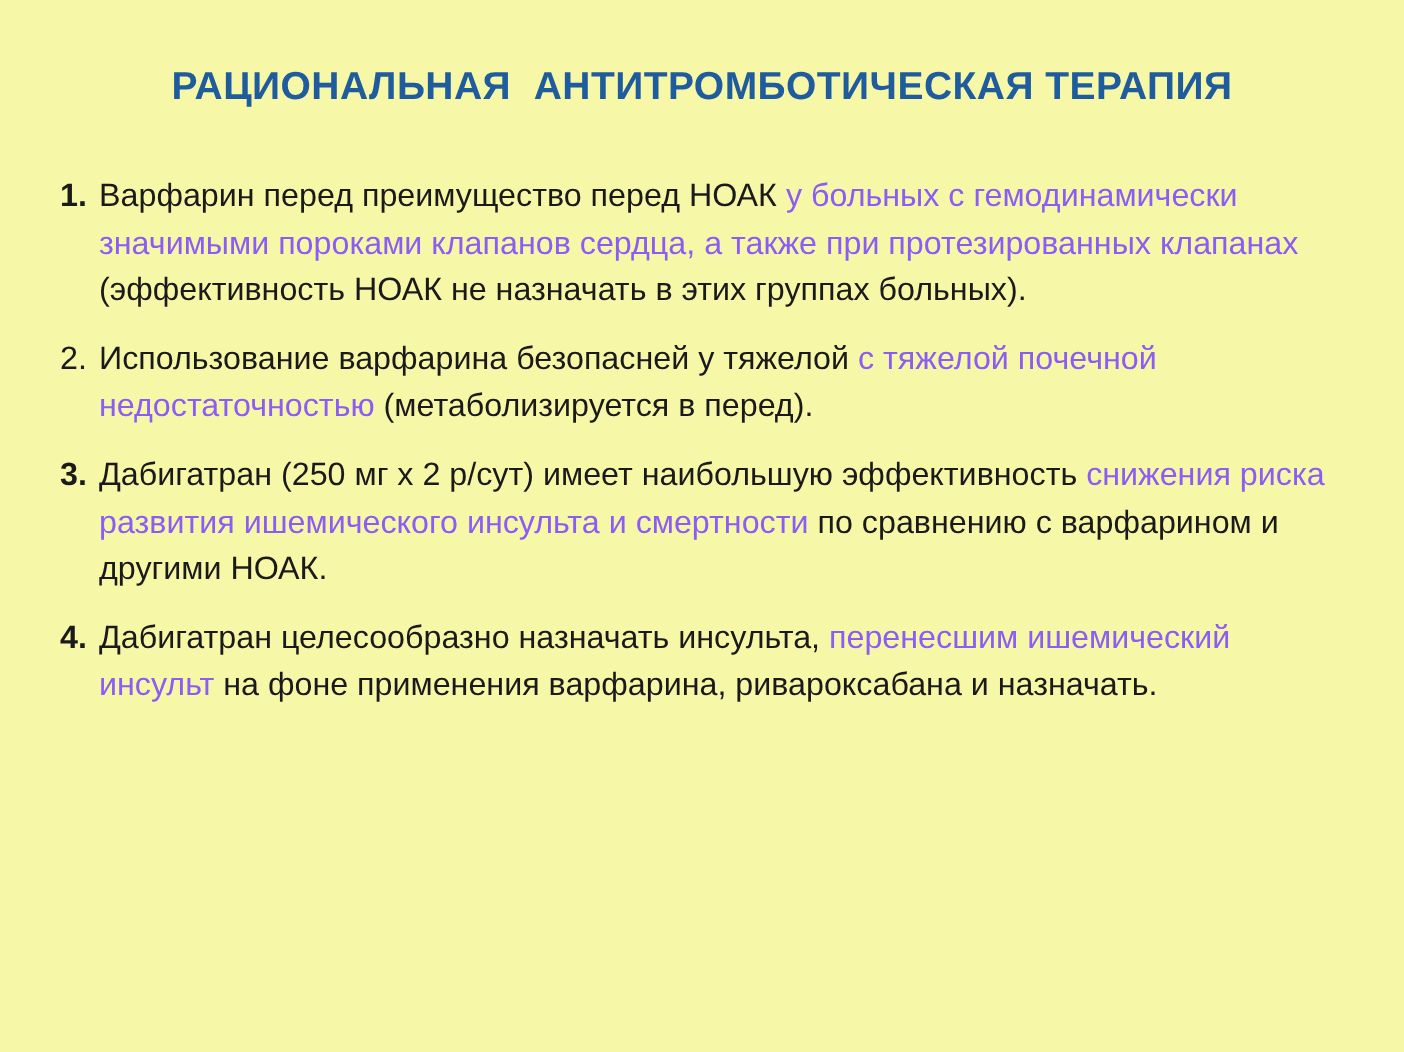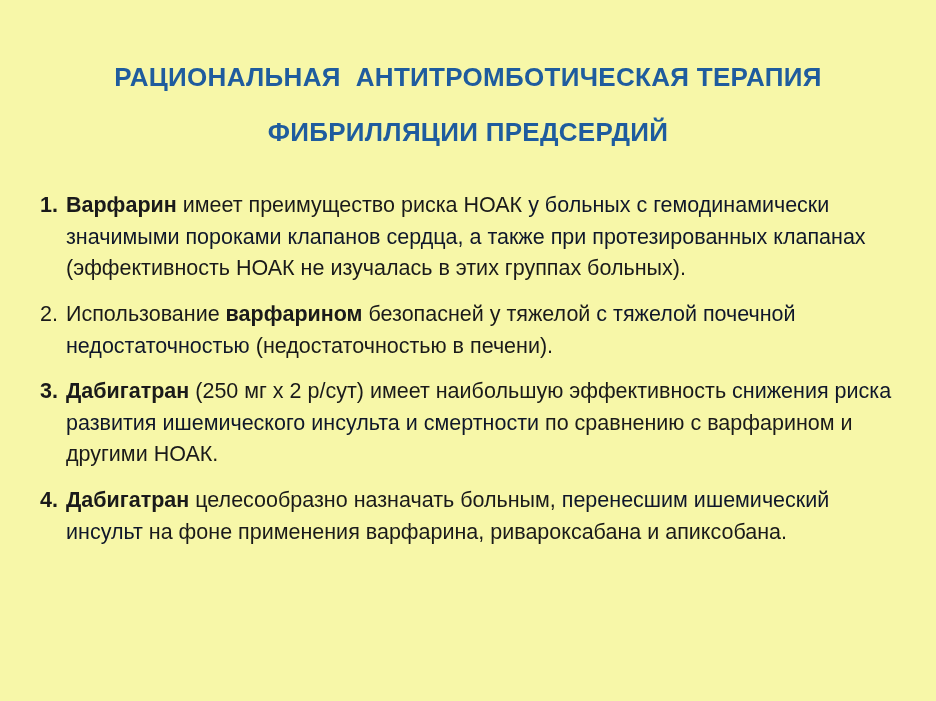--- a/index.html
+++ b/index.html
@@ -24,21 +24,20 @@
     font-weight: bold;
     font-size: 26px;
     line-height: 1.35;
     letter-spacing: 0.3px;
     padding: 40px 60px 0 60px;
     box-sizing: border-box;
   }
   .slide-title .title-line {
     display: block;
     white-space: pre;
-    margin-top: 20px;
   }
   .content {
     padding: 40px 34px 0 40px;
     box-sizing: border-box;
   }
   .item {
     display: flex;
     align-items: flex-start;
     font-size: 21.5px;
     line-height: 1.47;
@@ -51,55 +50,54 @@
     font-weight: bold;
     color: #1a1a1a;
   }
   .item-number.plain {
     font-weight: normal;
   }
   .item-body {
     flex: 1 1 auto;
   }
   .seg-bold {
-    font-weight: bold;
+    font-weight: normal;
   }
   .seg-red {
-    color: #0f172a;
+    color: #8b5cf6;
   }
   .seg-plain {
     color: #1a1a1a;
   }
 </style>
 </head>
 <body>
 
 <div class="slide">
 
   <div class="slide-title">
     <span class="title-line">РАЦИОНАЛЬНАЯ  АНТИТРОМБОТИЧЕСКАЯ ТЕРАПИЯ</span>
-    <span class="title-line">ФИБРИЛЛЯЦИИ ПРЕДСЕРДИЙ</span>
   </div>
 
   <div class="content">
 
     <div class="item">
       <span class="item-number">1.</span>
-      <span class="item-body"><span class="seg-bold">Варфарин </span><span class="seg-plain">имеет преимущество риска НОАК </span><span class="seg-red">у больных с гемодинамически значимыми пороками клапанов сердца, а также при протезированных клапанах </span><span class="seg-plain">(эффективность НОАК не изучалась в этих группах больных).</span></span>
+      <span class="item-body"><span class="seg-bold">Варфарин </span><span class="seg-plain">перед преимущество перед НОАК </span><span class="seg-red">у больных с гемодинамически значимыми пороками клапанов сердца, а также при протезированных клапанах </span><span class="seg-plain">(эффективность НОАК не назначать в этих группах больных).</span></span>
     </div>
 
     <div class="item">
       <span class="item-number plain">2.</span>
-      <span class="item-body"><span class="seg-plain">Использование </span><span class="seg-bold">варфарином </span><span class="seg-plain">безопасней у тяжелой </span><span class="seg-red">с тяжелой почечной недостаточностью </span><span class="seg-plain">(недостаточностью в печени).</span></span>
+      <span class="item-body"><span class="seg-plain">Использование </span><span class="seg-bold">варфарина </span><span class="seg-plain">безопасней у тяжелой </span><span class="seg-red">с тяжелой почечной недостаточностью </span><span class="seg-plain">(метаболизируется в перед).</span></span>
     </div>
 
     <div class="item">
       <span class="item-number">3.</span>
       <span class="item-body"><span class="seg-bold">Дабигатран </span><span class="seg-plain">(250 мг х 2 р/сут) имеет наибольшую эффективность </span><span class="seg-red">снижения риска развития ишемического инсульта и смертности </span><span class="seg-plain">по сравнению с варфарином и другими НОАК.</span></span>
     </div>
 
     <div class="item">
       <span class="item-number">4.</span>
-      <span class="item-body"><span class="seg-bold">Дабигатран </span><span class="seg-plain">целесообразно назначать больным, </span><span class="seg-red">перенесшим ишемический инсульт </span><span class="seg-plain">на фоне применения варфарина, ривароксабана и апиксобана.</span></span>
+      <span class="item-body"><span class="seg-bold">Дабигатран </span><span class="seg-plain">целесообразно назначать инсульта, </span><span class="seg-red">перенесшим ишемический инсульт </span><span class="seg-plain">на фоне применения варфарина, ривароксабана и назначать.</span></span>
     </div>
 
   </div>
 </div>
 
 </body></html>

